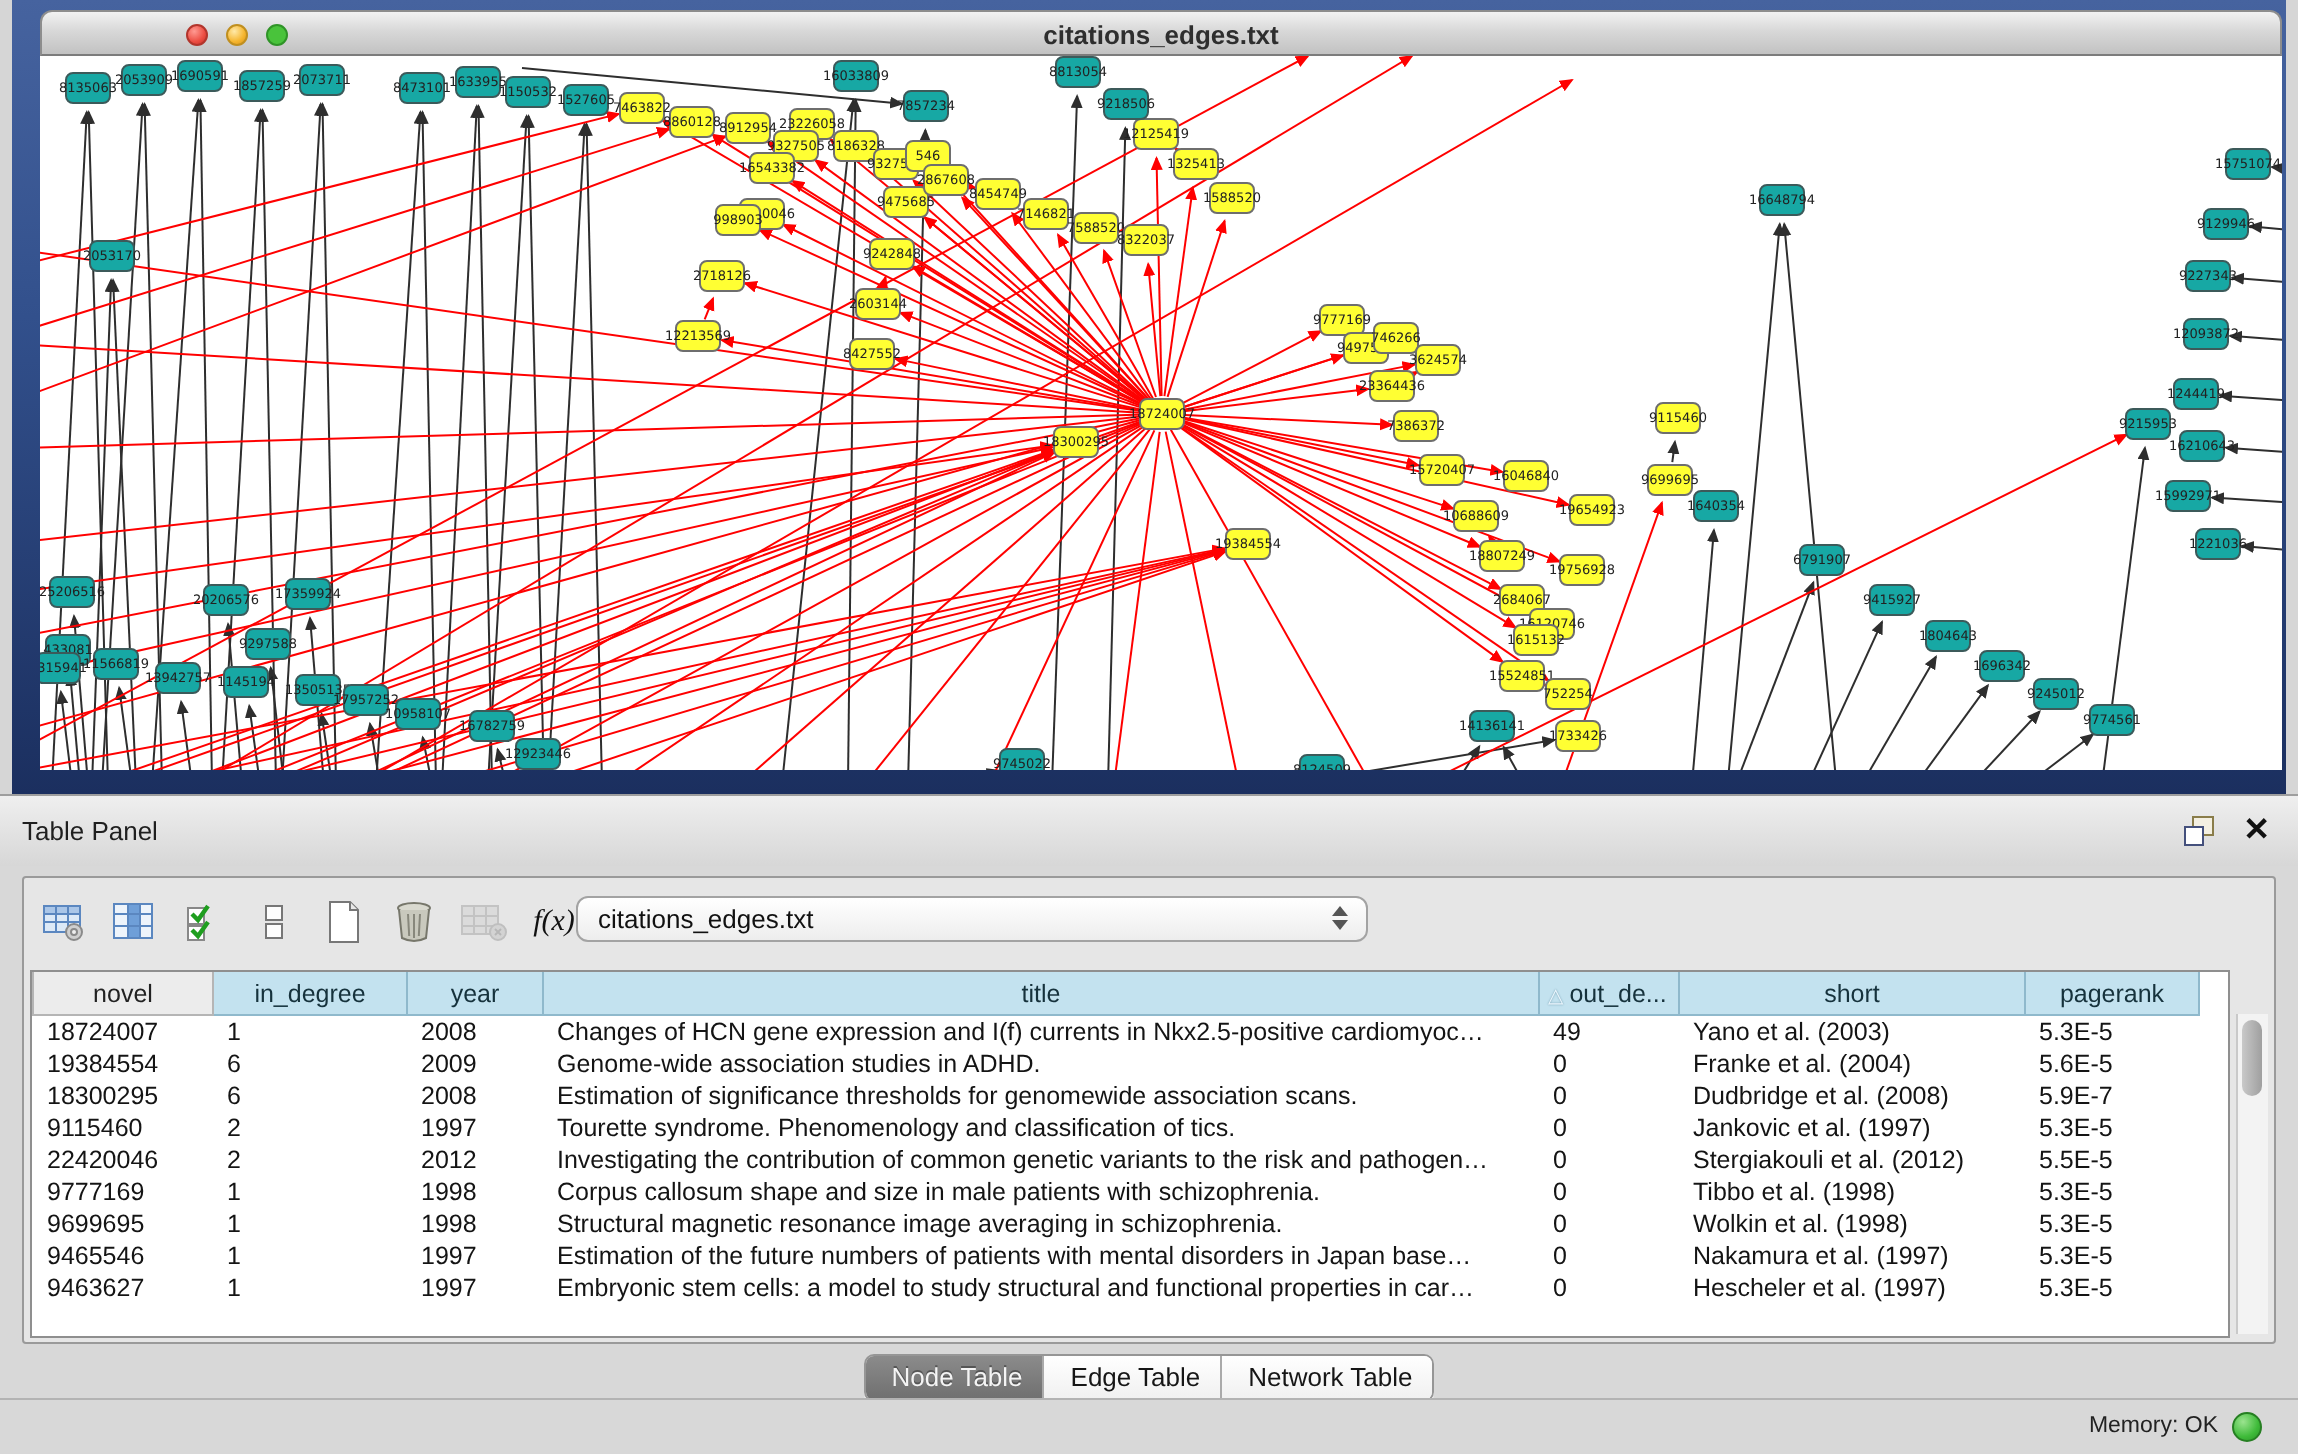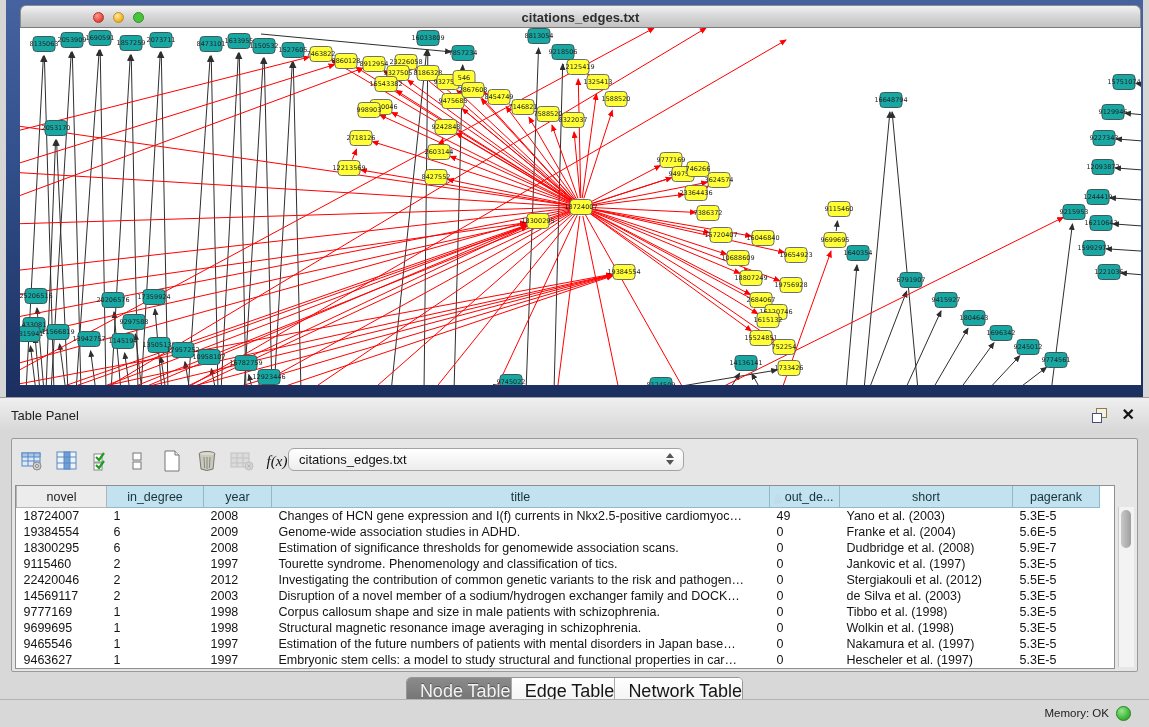--- a/index.html
+++ b/index.html
@@ -81,21 +81,21 @@
   .sort-tri{display:inline-block;font-size:10px;color:#eef8ff;text-shadow:0 0 1px #5b8ba0;margin-right:3px;}
   .vscroll{
     position:absolute;right:3px;top:68px;width:15px;height:160px;
     background:#f3f3f3;border-left:1px solid #c9c9c9;
   }
   .vthumb{position:absolute;left:2px;top:3px;width:10px;height:38px;background:linear-gradient(90deg,#c9c9c9,#9f9f9f);border-radius:6px;cursor:pointer;}
   
   .tabbar{position:absolute;left:0;top:244px;width:100%;display:flex;justify-content:center;}
   .seg{display:flex;border:1px solid #969696;border-radius:5px;overflow:hidden;background:#fbfbfb;box-shadow:0 1px 0 rgba(255,255,255,.7);}
   .seg .tab{
-    padding:3px 0 4px 13px;font-size:18px;color:#161616;cursor:pointer;
+    padding:3px 10px 4px 13px;font-size:13px;color:#161616;cursor:pointer;
     border-right:1px solid #aaa;background:linear-gradient(180deg,#ffffff,#f0f0f0);
   }
   .seg .tab:last-child{border-right:none;}
   .seg .tab.active{background:linear-gradient(180deg,#8b8b8b,#6f6f6f);color:#f4f4f4;text-shadow:0 -1px 0 #555;}
   
   .statusbar{
     position:absolute;left:0;top:699px;width:1149px;height:28px;
     border-top:1px solid #b3b3b3;background:#d8d8d8;
   }
   .mem-label{position:absolute;right:40px;top:7px;font-size:11.5px;color:#222;}
@@ -823,29 +823,20 @@
             <tr>
               <td>22420046</td>
               <td>2</td>
               <td>2012</td>
               <td>Investigating the contribution of common genetic variants to the risk and pathogen…</td>
               <td>0</td>
               <td>Stergiakouli et al. (2012)</td>
               <td>5.5E-5</td>
             </tr>
             <tr>
-              <td>14569117</td>
-              <td>2</td>
-              <td>2003</td>
-              <td>Disruption of a novel member of a sodium/hydrogen exchanger family and DOCK…</td>
-              <td>0</td>
-              <td>de Silva et al. (2003)</td>
-              <td>5.3E-5</td>
-            </tr>
-            <tr>
               <td>9777169</td>
               <td>1</td>
               <td>1998</td>
               <td>Corpus callosum shape and size in male patients with schizophrenia.</td>
               <td>0</td>
               <td>Tibbo et al. (1998)</td>
               <td>5.3E-5</td>
             </tr>
             <tr>
               <td>9699695</td>

